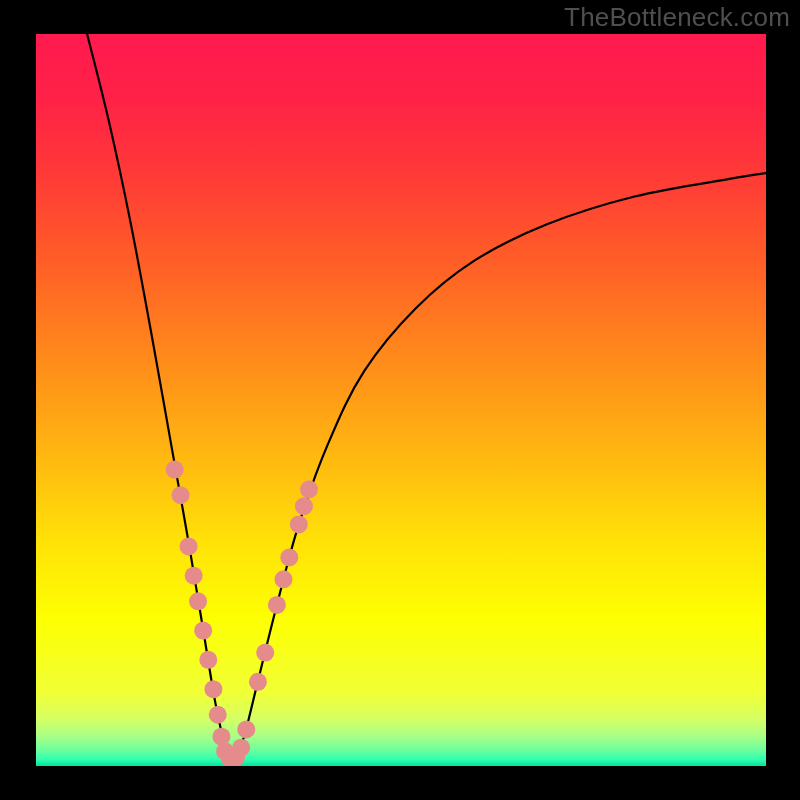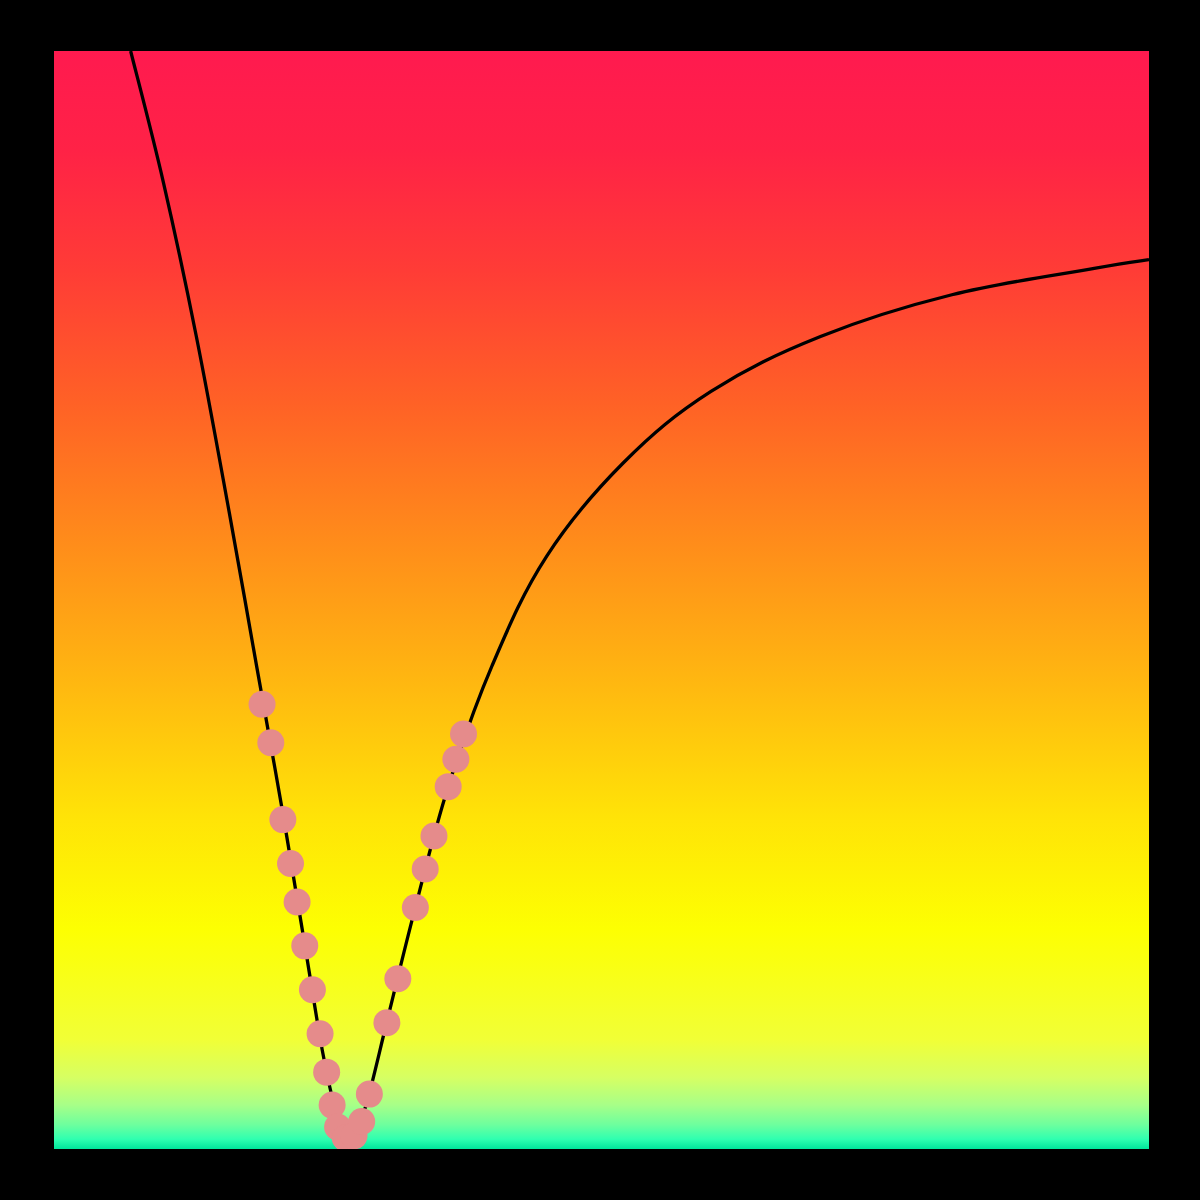--- a/index.html
+++ b/index.html
@@ -49,20 +49,21 @@
     left: 0;
     top: 0;
     width: 100%;
     height: 100%;
   }
 </style>
 </head>
 <body>
 
 <div class="frame">
+  <div class="watermark">TheBottleneck.com</div>
 
   <div class="plot-area">
     <svg class="gradient" viewBox="0 0 730 732" preserveAspectRatio="none">
       <defs>
         <linearGradient id="bg-grad" x1="0" y1="0" x2="0" y2="1">
             <stop offset="0.00%" stop-color="#ff1a4f"></stop>
             <stop offset="9.00%" stop-color="#ff2246"></stop>
             <stop offset="20.00%" stop-color="#ff3c36"></stop>
             <stop offset="32.00%" stop-color="#ff6126"></stop>
             <stop offset="45.00%" stop-color="#ff8d1a"></stop>

